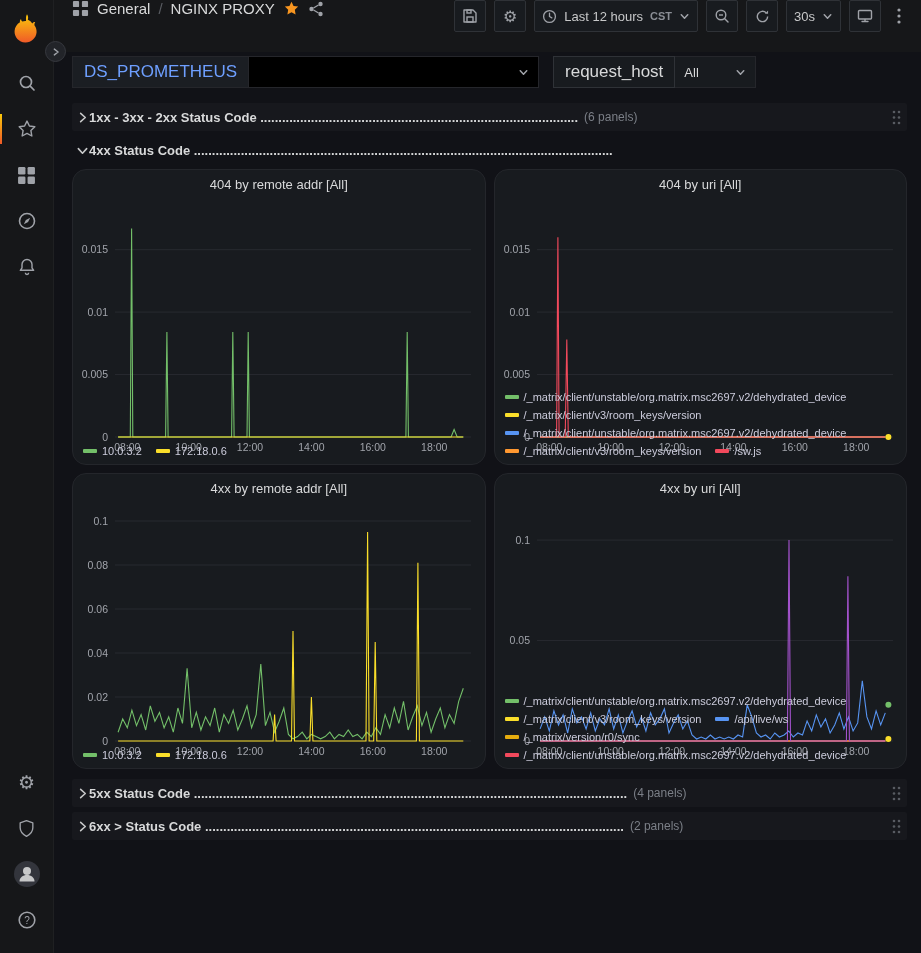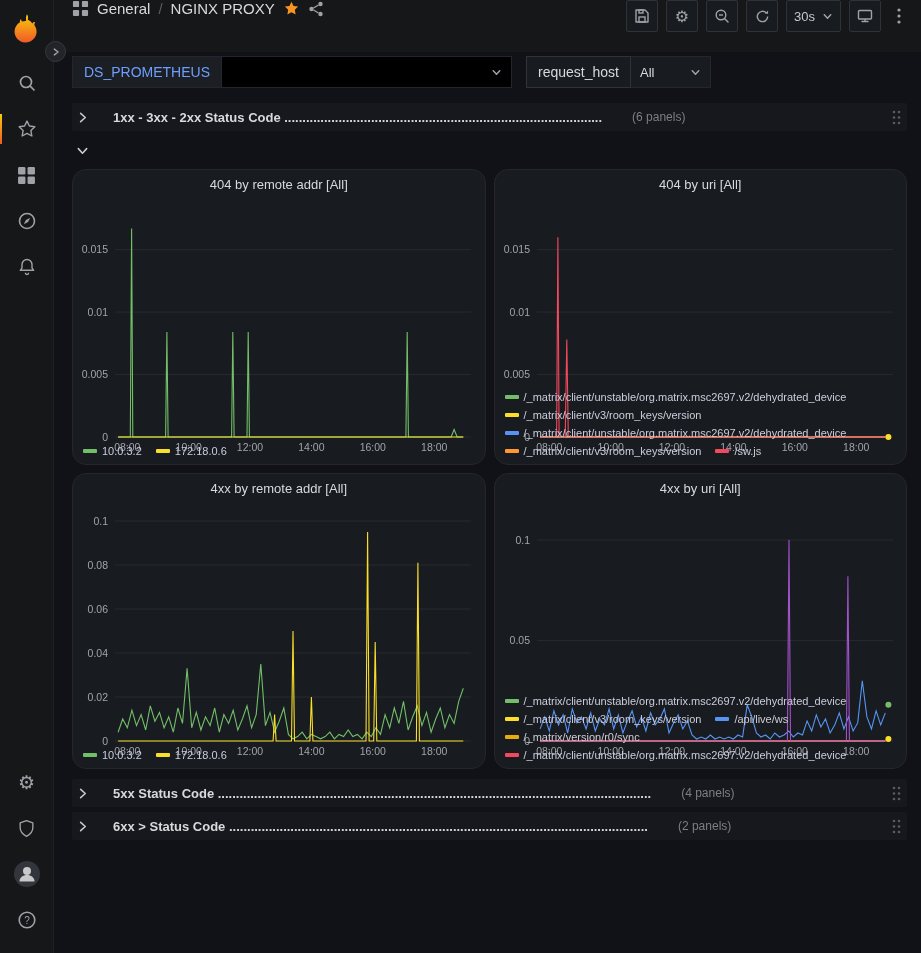--- a/index.html
+++ b/index.html
@@ -24,28 +24,28 @@
   .crumbs .sep { color: #5a5d63; }
   .icon { display: inline-flex; align-items: center; justify-content: center; color: #9fa2a8; }
   .icon.clickable { cursor: pointer; }
   .topbar-right { margin-left: auto; display: flex; align-items: center; gap: 8px; }
   .tool-btn { height: 32px; min-width: 32px; padding: 0 7px; display: inline-flex; align-items: center; justify-content: center; gap: 7px; background: #181b1f; border: 1px solid #2f3237; border-radius: 2px; color: #c7c8c9; font-size: 13px; cursor: pointer; font-family: inherit; }
   .tool-btn .tz { font-size: 11px; font-weight: 700; color: #8a8e95; }
   .kebab-btn { background: none; border: none; width: 20px; height: 32px; display: inline-flex; align-items: center; justify-content: center; color: #9fa2a8; cursor: pointer; }
 
   .subbar { height: 40px; flex-shrink: 0; display: flex; align-items: center; gap: 14px; padding: 0 12px 0 18px; }
   .var-group { display: flex; align-items: stretch; height: 32px; }
-  .var-label { display: flex; align-items: center; padding: 8px 11px; background: #1b1e23; border: 1px solid #25262b; font-size: 14px; font-weight: 500; color: #6e9fff; }
+  .var-label { display: flex; align-items: center; padding: 8px 11px; background: #1b1e23; border: 1px solid #25262b; font-size: 17px; font-weight: 500; color: #6e9fff; }
   .var-label.plain { background: #181b1f; border: 1px solid #2f3237; color: #d8d9da; }
   .var-value { display: flex; align-items: center; gap: 36px; padding: 0 9px; background: #181b1f; border: 1px solid #25262b; border-left: none; font-size: 13px; color: #d8d9da; cursor: pointer; }
   .var-value.black { background: #000; width: 290px; justify-content: flex-end; }
 
   .dashboard { flex: 1; overflow: hidden; padding: 8px 14px 8px 18px; }
 
-  .row-head { height: 28px; margin: 3px 0 5px; display: flex; align-items: center; gap: 24px; padding: 0 6px 0 4px; color: #d8d9da; cursor: pointer; border-radius: 2px; }
+  .row-head { height: 28px; margin: 3px 0 5px; display: flex; align-items: center; gap: 0; padding: 0 6px 0 4px; color: #d8d9da; cursor: pointer; border-radius: 2px; }
   .row-head.collapsed { background: #17181d; }
   .row-title { font-size: 13px; font-weight: 700; white-space: nowrap; overflow: hidden; }
   .row-count { font-size: 12px; color: #7b7f87; margin-left: 6px; white-space: nowrap; }
   .row-chevron { color: #c7c8c9; display: inline-flex; }
   .drag { margin-left: auto; display: inline-flex; cursor: grab; }
 
   .panel-grid { display: grid; grid-template-columns: 1fr 1fr; gap: 8px; margin: 2px 0 10px; }
   .panel { background: #181b1f; border: 1px solid #24262b; border-radius: 14px; height: 296px; display: flex; flex-direction: column; overflow: hidden; }
   .panel-title { height: 28px; flex-shrink: 0; display: flex; align-items: center; justify-content: center; font-size: 13px; font-weight: 500; color: #d8d9da; cursor: pointer; white-space: nowrap; }
   .chart { flex: 1 1 auto; min-height: 150px; }
@@ -191,20 +191,35 @@
           <span class="icon">
               <svg width="16" height="16" viewBox="0 0 16 16">
                 <path d="M2 2h9l3 3v9H2z" fill="none" stroke="currentColor" stroke-width="1.4" stroke-linejoin="round"></path>
                 <rect x="5" y="9" width="6" height="5" fill="none" stroke="currentColor" stroke-width="1.4"></rect>
                 <rect x="5" y="2" width="4" height="3" fill="none" stroke="currentColor" stroke-width="1.4"></rect>
               </svg>
             </span>
         </button>
         <button class="tool-btn">
           <span class="icon" style="font-size:16px;">⚙</span>
+        </button>
+        <button class="tool-btn">
+          <span class="icon">
+              <svg width="15" height="15" viewBox="0 0 16 16">
+                <circle cx="8" cy="8" r="6.3" fill="none" stroke="currentColor" stroke-width="1.4"></circle>
+                <path d="M8 4.5V8l2.5 1.5" fill="none" stroke="currentColor" stroke-width="1.4" stroke-linecap="round"></path>
+              </svg>
+            </span>
+          <span>Last 12 hours</span>
+          <span class="tz">CST</span>
+          <span class="icon">
+              <svg width="11" height="11" viewBox="0 0 12 12">
+                <path d="M2.5 4 6 8 9.5 4" fill="none" stroke="currentColor" stroke-width="1.6" stroke-linecap="round" stroke-linejoin="round"></path>
+              </svg>
+            </span>
         </button>
         <button class="tool-btn">
           <span class="icon">
               <svg width="16" height="16" viewBox="0 0 16 16">
                 <circle cx="7" cy="7" r="4.8" fill="none" stroke="currentColor" stroke-width="1.4"></circle>
                 <line x1="10.5" y1="10.5" x2="14" y2="14" stroke="currentColor" stroke-width="1.4" stroke-linecap="round"></line>
                 <line x1="5" y1="7" x2="9" y2="7" stroke="currentColor" stroke-width="1.4"></line>
               </svg>
             </span>
         </button>
@@ -293,20 +308,21 @@
             </svg>
           </span>
       </div>
 
       <div class="row-head expanded">
         <span class="row-chevron icon">
             <svg width="13" height="13" viewBox="0 0 14 14">
               <path d="M2.5 5 7 10 11.5 5" fill="none" stroke="currentColor" stroke-width="1.7" stroke-linecap="round" stroke-linejoin="round"></path>
             </svg>
           </span>
+        <span class="row-title">4xx Status Code ....................................................................................................................</span>
       </div>
 
       <div class="panel-grid">
         <div class="panel">
           <div class="panel-title">404 by remote addr [All]</div>
           <div class="chart"><svg width="412" height="259">
                 <line x1="42" x2="398" y1="239.0" y2="239.0" stroke="rgba(204,204,220,0.09)"></line>
                 <text x="35" y="242.5" text-anchor="end">0</text>
                 <line x1="42" x2="398" y1="176.6" y2="176.6" stroke="rgba(204,204,220,0.09)"></line>
                 <text x="35" y="180.1" text-anchor="end">0.005</text>

